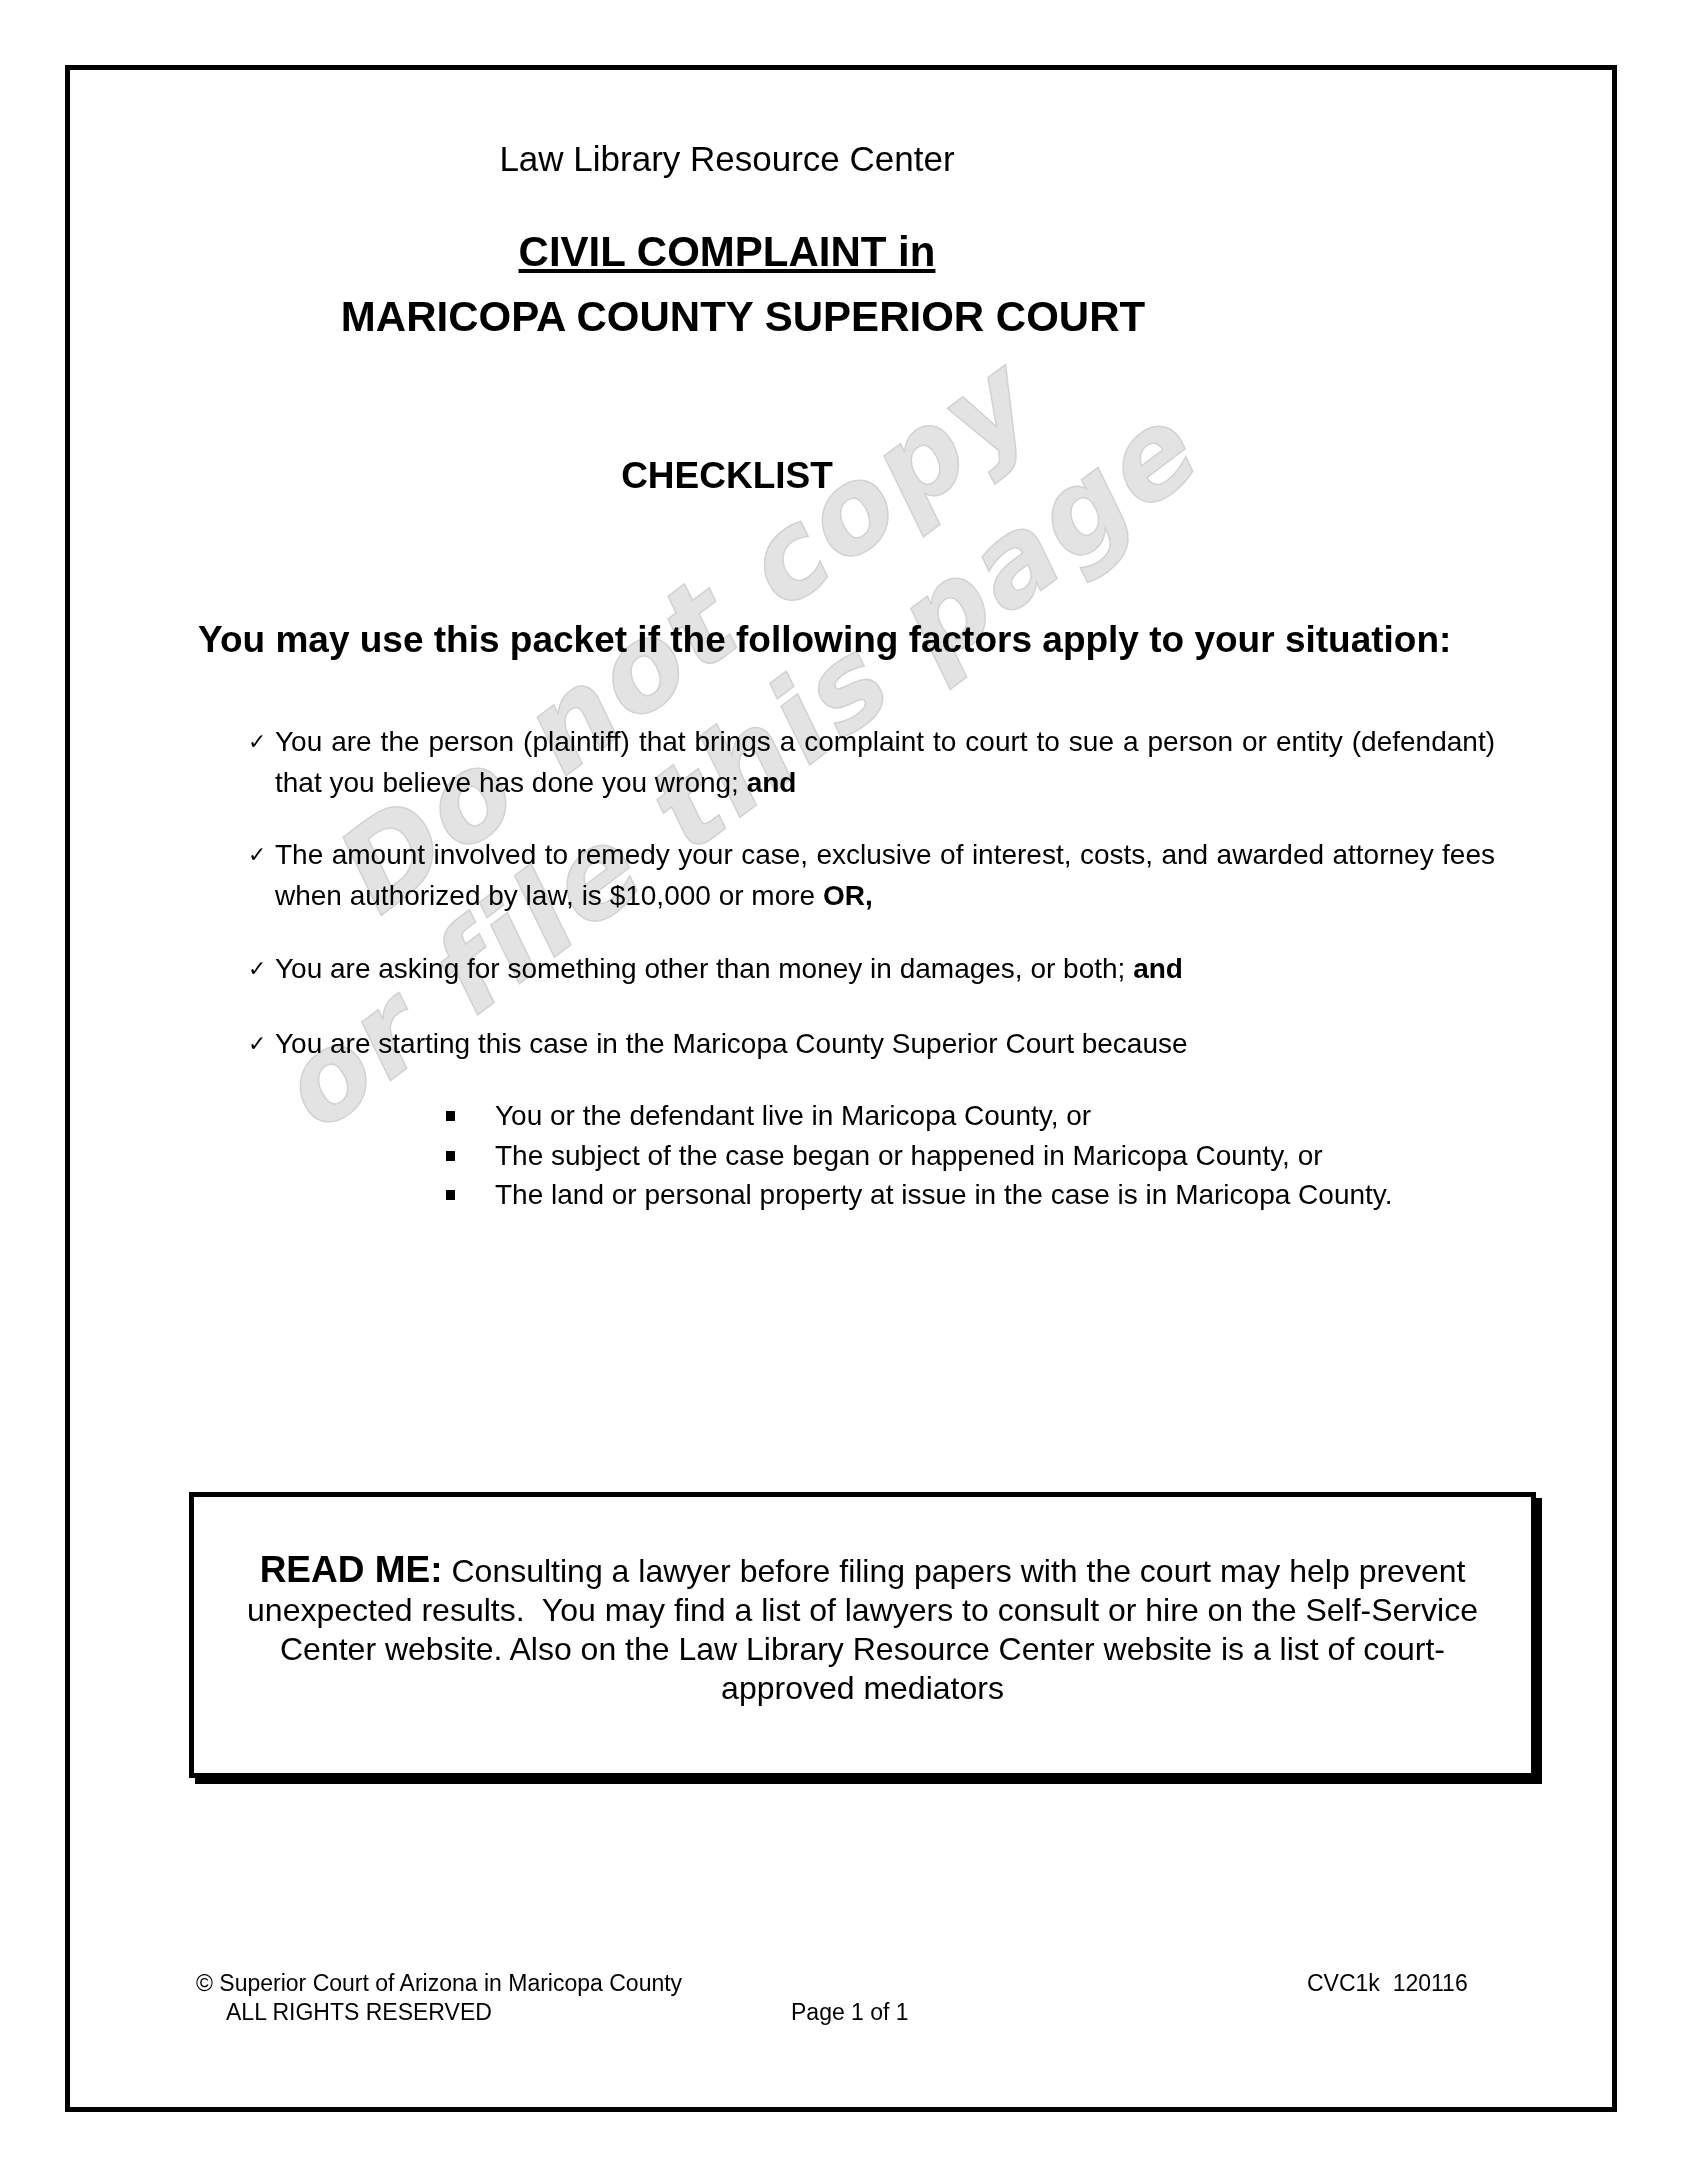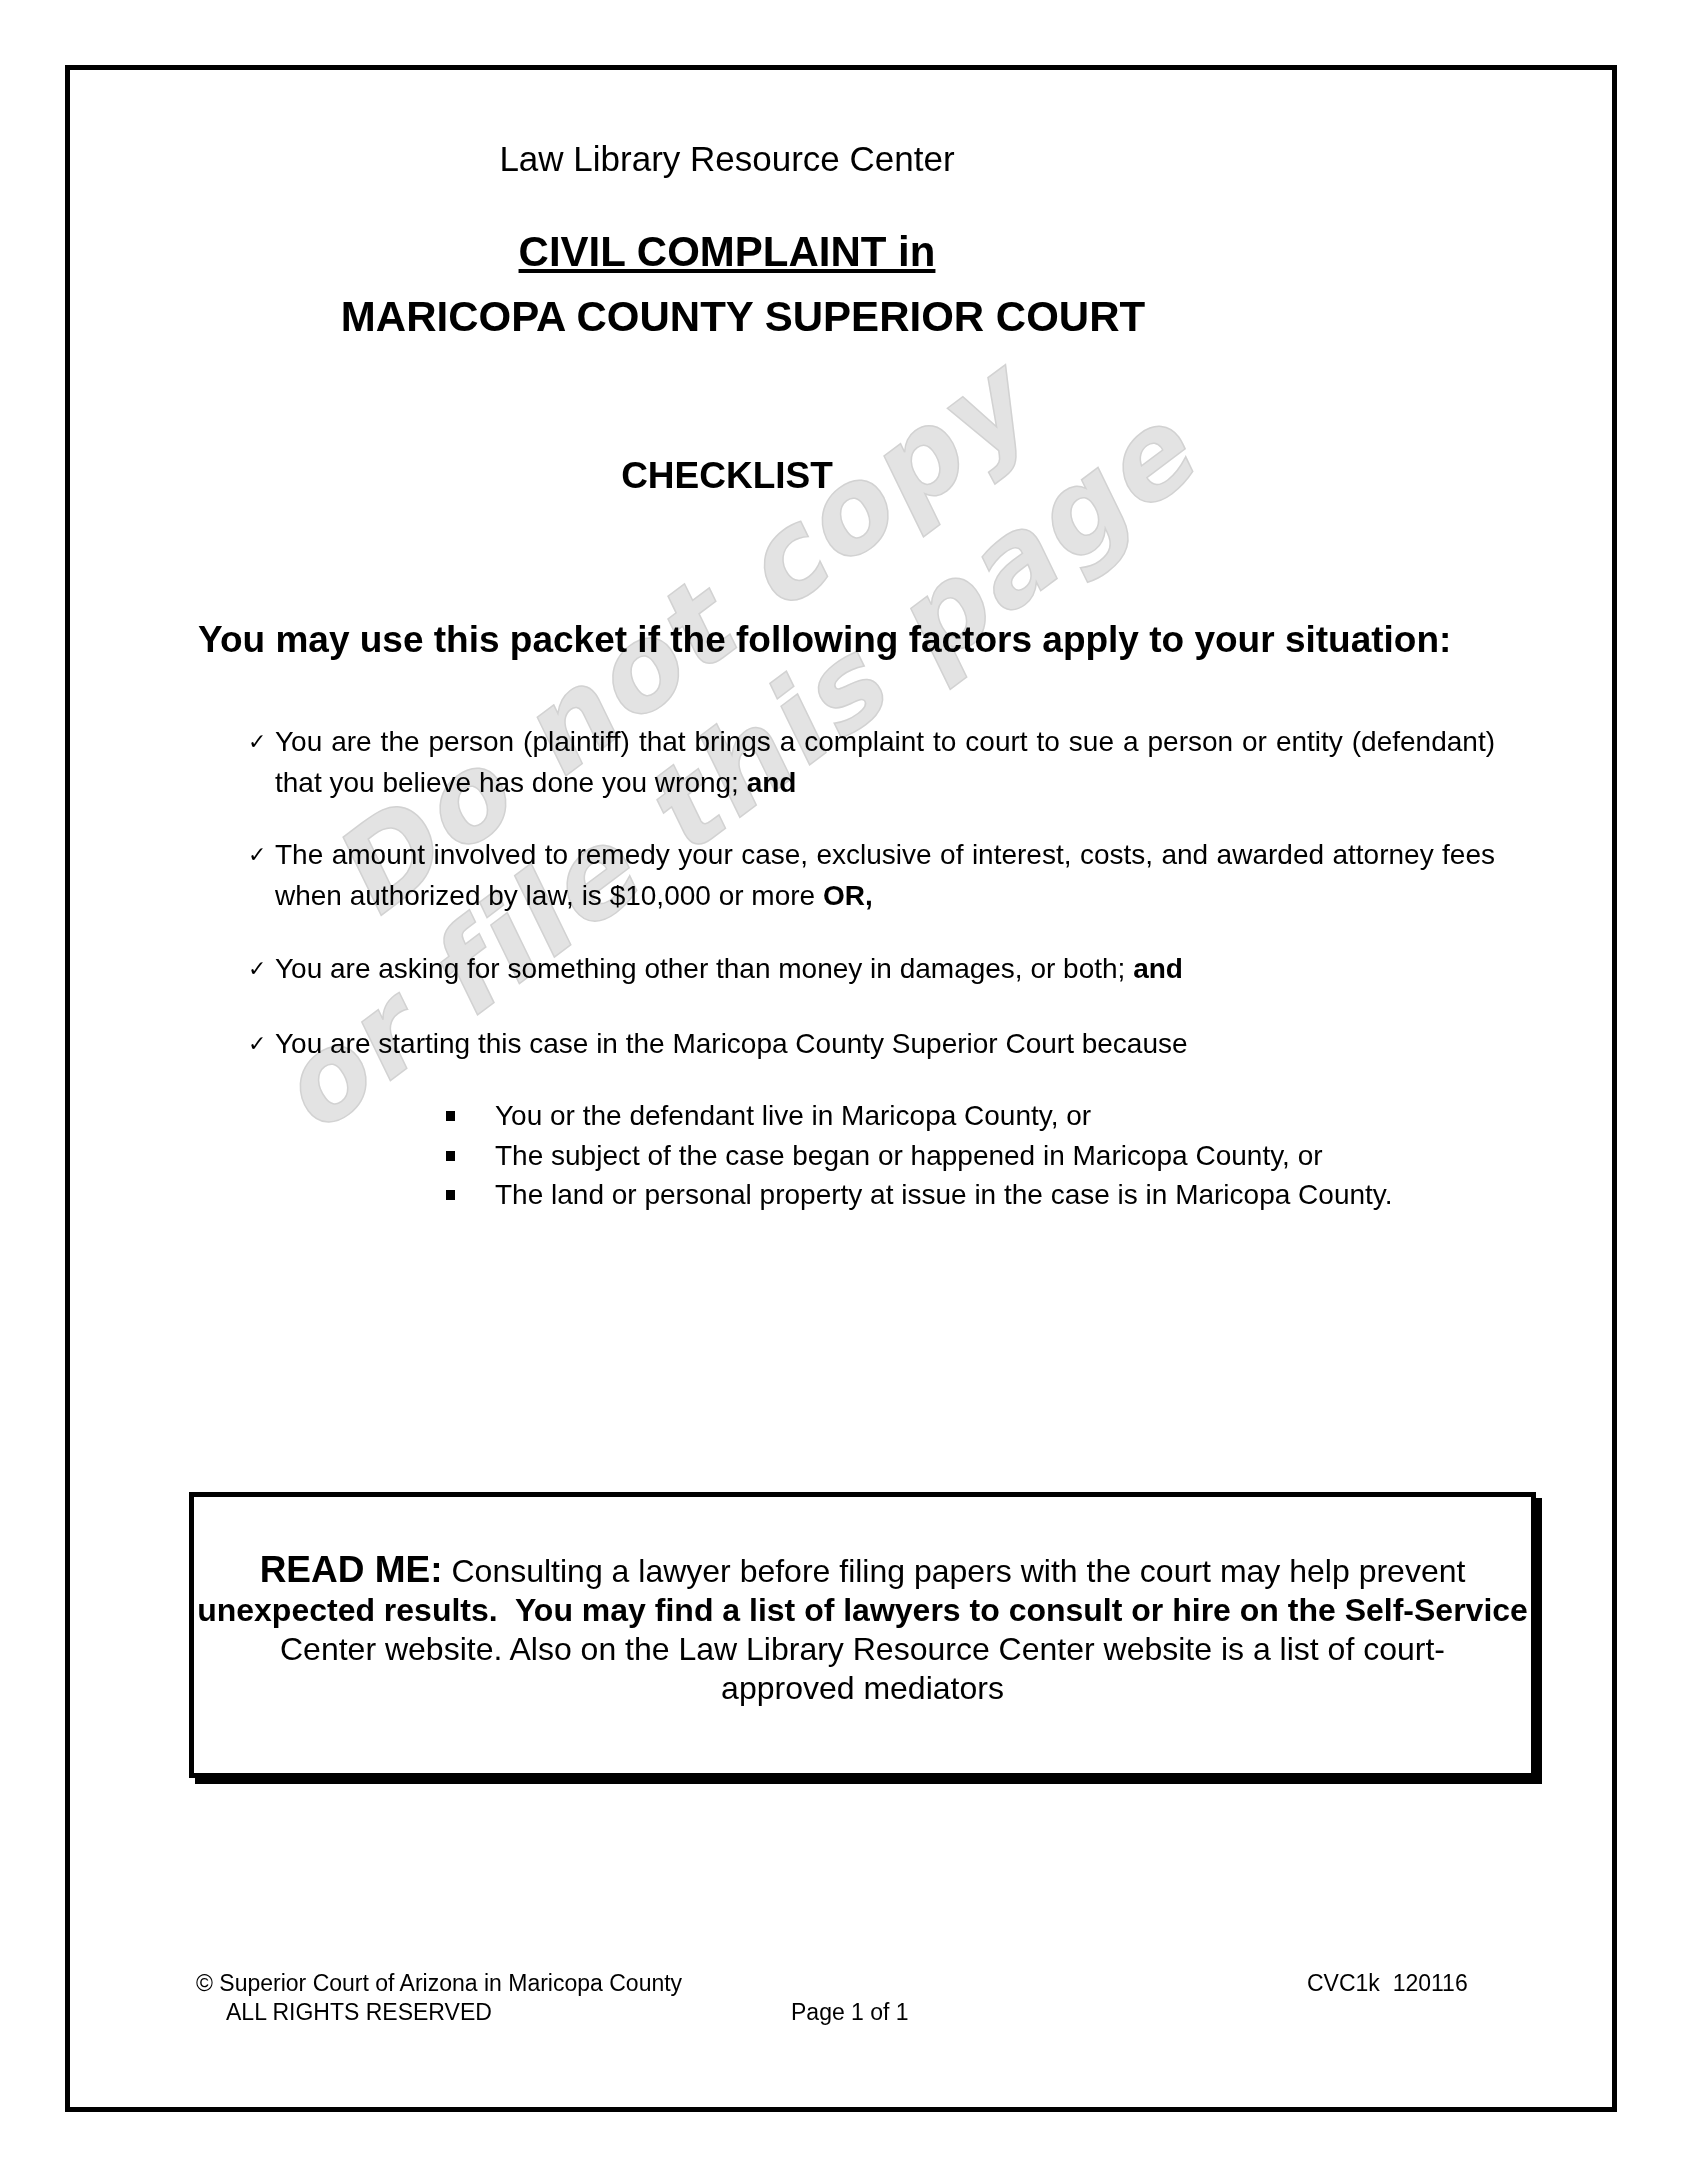--- a/index.html
+++ b/index.html
@@ -93,21 +93,21 @@
   </div>
   <div class="sub-item si3">
     <span class="sq"></span>
     <span class="text">The land or personal property at issue in the case is in Maricopa County.</span>
   </div>
 </div>
 
 <div class="readme-box">
   <div class="readme-text">
     <div><span class="label">READ ME:</span><span> Consulting a lawyer before filing papers with the court may help prevent</span></div>
-    <div style="white-space:pre;font-weight:bold;">unexpected results.  You may find a list of lawyers to consult or hire on the Self-Service</div>
+    <div style="white-space:pre;">unexpected results.  You may find a list of lawyers to consult or hire on the Self-Service</div>
     <div>Center website. Also on the Law Library Resource Center website is a list of court-</div>
     <div>approved mediators</div>
   </div>
 </div>
 
 <div class="footer f-copy">© Superior Court of Arizona in Maricopa County</div>
 <div class="footer f-rights">ALL RIGHTS RESERVED</div>
 <div class="footer f-page">Page 1 of 1</div>
 <div class="footer f-code" style="white-space:pre;">CVC1k  120116</div>
 

